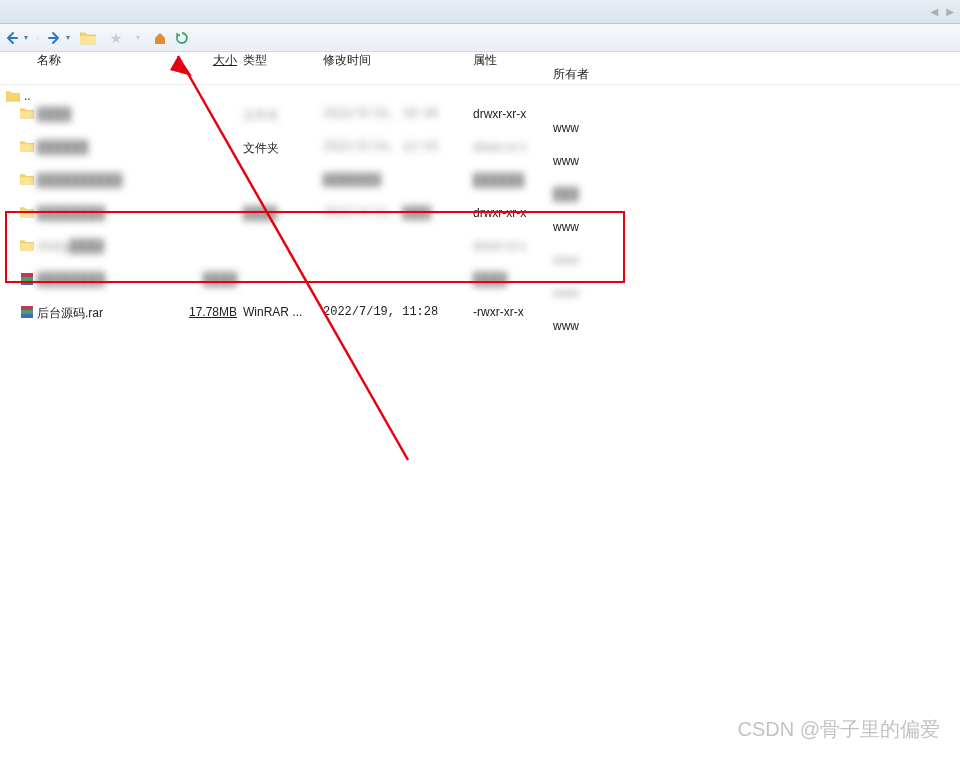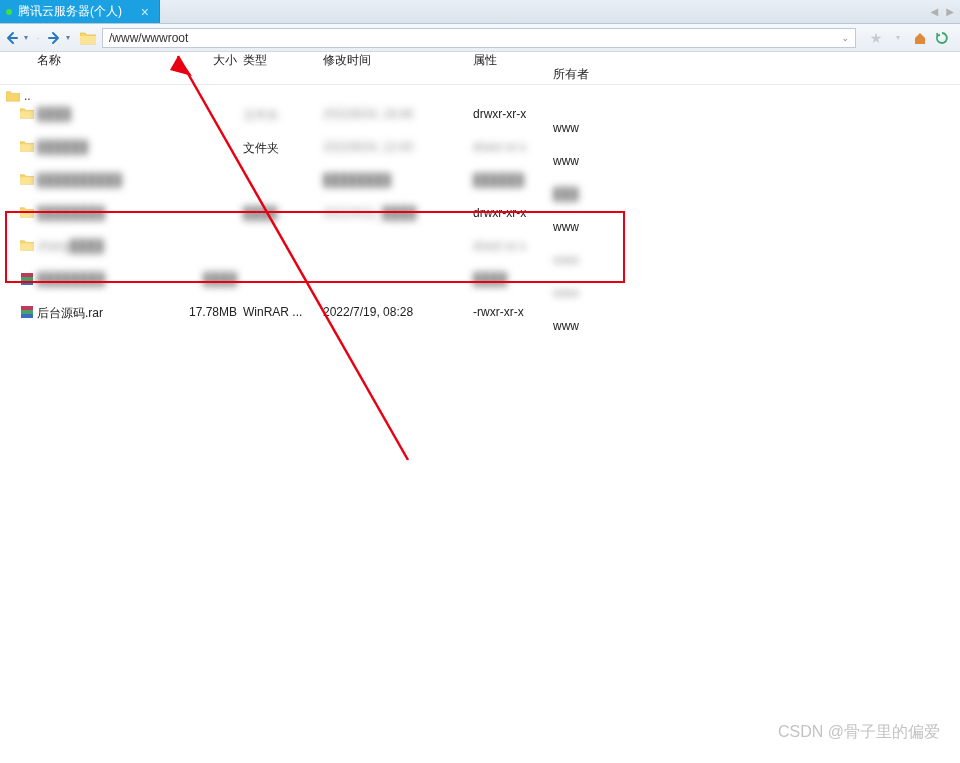--- a/index.html
+++ b/index.html
@@ -148,23 +148,23 @@
       padding-left: 19px;
     }
     .header-row {
       border-bottom: 1px solid #eaeaea;
       color: #222;
       font-size: 12px;
       user-select: none;
     }
     .col-icon { width: 16px; flex-shrink: 0; }
     .col-name { width: 146px; padding-left: 2px; }
-    .col-size { width: 62px; text-align: right; padding-right: 6px; }
+    .col-size { width: 62px; text-align: right; padding-right: 6px; text-decoration: underline; }
     .col-type { width: 80px; }
-    .col-modified { width: 150px; }
+    .col-modified { width: 150px; font-family: Liberation Mono, monospace; }
     .col-attr { width: 80px; }
     .col-owner { width: 80px; margin-top: 14px; }
     .header-row > div { cursor: pointer; }
     
     .parent-row {
       display: flex;
       align-items: center;
       height: 22px;
       padding-left: 6px;
       cursor: pointer;
@@ -208,37 +208,32 @@
       top: 0;
       width: 960px;
       height: 763px;
       pointer-events: none;
     }
     
     .watermark {
       position: absolute;
       right: 20px;
       bottom: 20px;
-      font-size: 16px;
+      font-size: 20px;
       color: rgba(120,120,120,0.45);
       font-family: "Microsoft YaHei", sans-serif;
       pointer-events: none;
     }
     
     svg.folder { display: block; }
   </style>
 </head>
 <body>
 
 <div class="titlebar">
-  <div class="tab">
-    <span class="tab-dot"></span>
-    <span class="tab-label">腾讯云服务器(个人)</span>
-    <span class="tab-close">×</span>
-  </div>
   <div class="titlebar-right">
     <span class="arrow">◀</span>
     <span class="arrow">▶</span>
   </div>
 </div>
 
 <div class="toolbar">
   <span class="nav-arrow">
     <svg width="14" height="14" viewBox="0 0 14 14">
         <path d="M8 2 L3 7 L8 12 M3 7 H12" stroke="#2a78c4" stroke-width="2" fill="none" stroke-linecap="round" stroke-linejoin="round"></path>
@@ -253,24 +248,20 @@
   </span>
   <span class="nav-drop">▾</span>
 
   <span class="folder-icon">
     <svg class="folder" width="16" height="14" viewBox="0 0 16 14">
       <path d="M0 2 h5 l2 2 h9 v9 H0 z" fill="#f6d66b" stroke="#d9a92e" stroke-width="0.5"></path>
       <path d="M0 5 h16 v8 H0 z" fill="#fbe494"></path>
     </svg>
   </span>
 
-  <div class="address-bar">
-    <input class="address-input" value="/www/wwwroot" style="">
-    <span class="address-drop">⌄</span>
-  </div>
 
   <div class="toolbar-right">
     <span class="star-icon">★</span>
     <span class="star-drop">▾</span>
     <span class="cube-icon">
       <svg width="14" height="14" viewBox="0 0 14 14">
           <path d="M2 7 L7 2 L12 7 V13 H2 Z" fill="#e08a3a"></path>
         </svg>
     </span>
     <span class="refresh-icon">
@@ -393,21 +384,21 @@
         <svg width="14" height="14" viewBox="0 0 14 14">
           <rect x="1" y="1" width="12" height="12" fill="#8a5bbf" rx="1"></rect>
           <rect x="1" y="1" width="12" height="4" fill="#c03a5a"></rect>
           <rect x="1" y="5" width="12" height="4" fill="#4aa06a"></rect>
           <rect x="1" y="9" width="12" height="4" fill="#3a6ec0"></rect>
         </svg>
       </span>
       <div class="col-name">后台源码.rar</div>
       <div class="col-size">17.78MB</div>
       <div class="col-type">WinRAR ...</div>
-      <div class="col-modified">2022/7/19, 08:28</div>
+      <div class="col-modified">2022/7/19, 11:28</div>
       <div class="col-attr">-rwxr-xr-x</div>
       <div class="col-owner">www</div>
     </div>
   </div>
 
 <div class="highlight-box"></div>
 
 <svg class="arrow-overlay" width="960" height="763" viewBox="0 0 960 763">
   <line x1="408" y1="460" x2="178" y2="56" stroke="#e60012" stroke-width="2.5"></line>
   <polygon points="178,56 192,76 170,70" fill="#e60012"></polygon>

